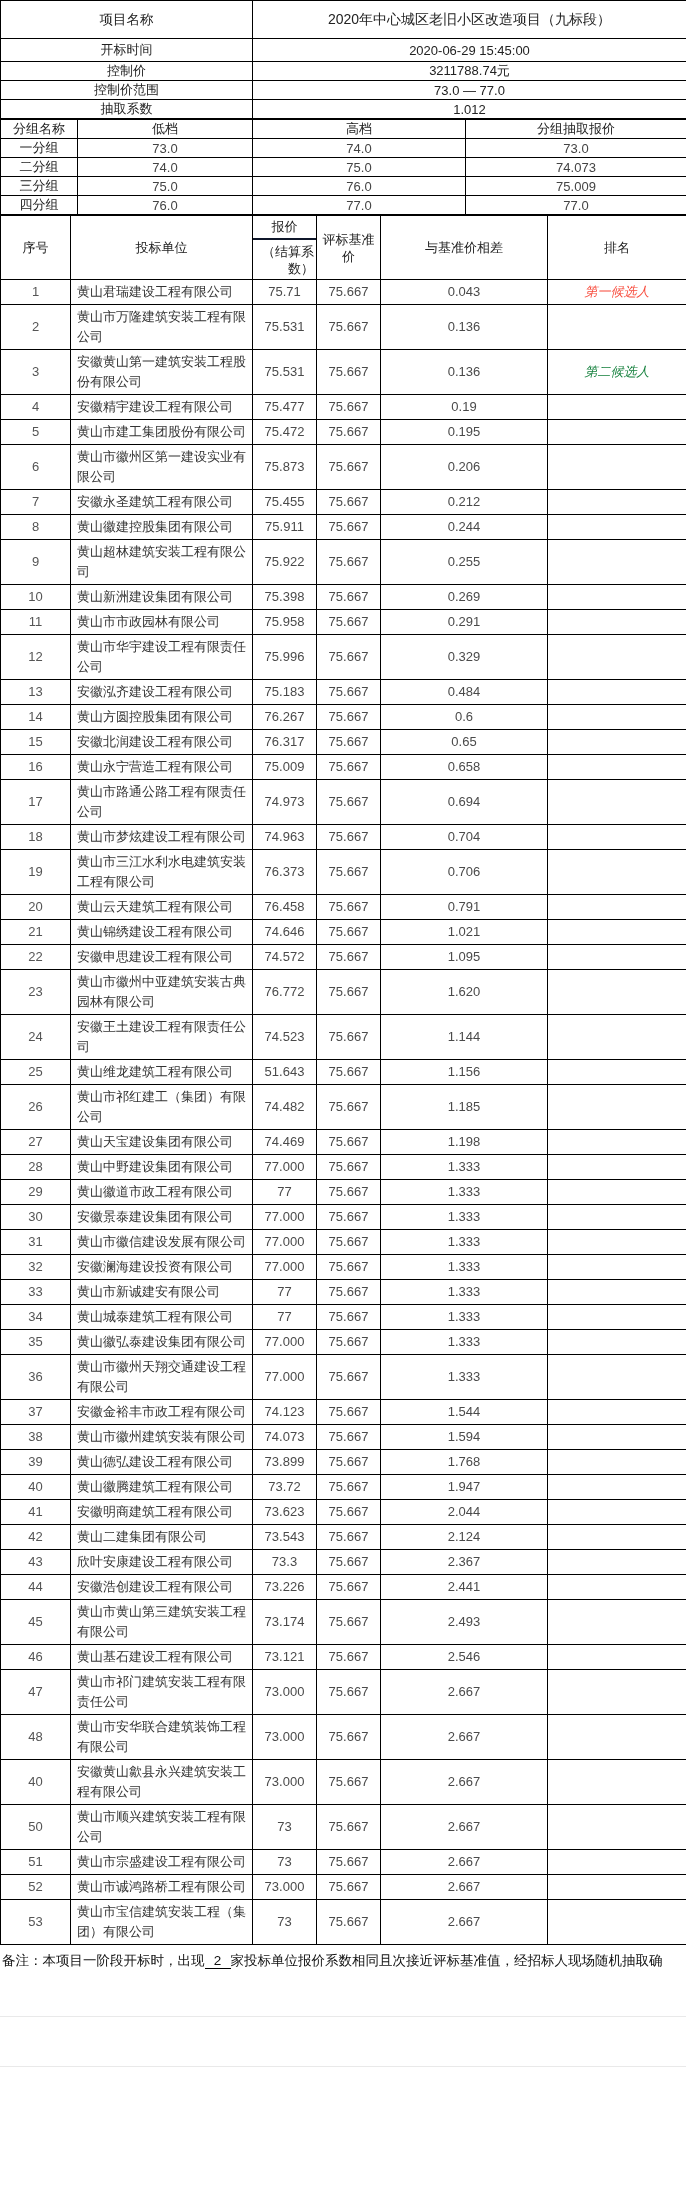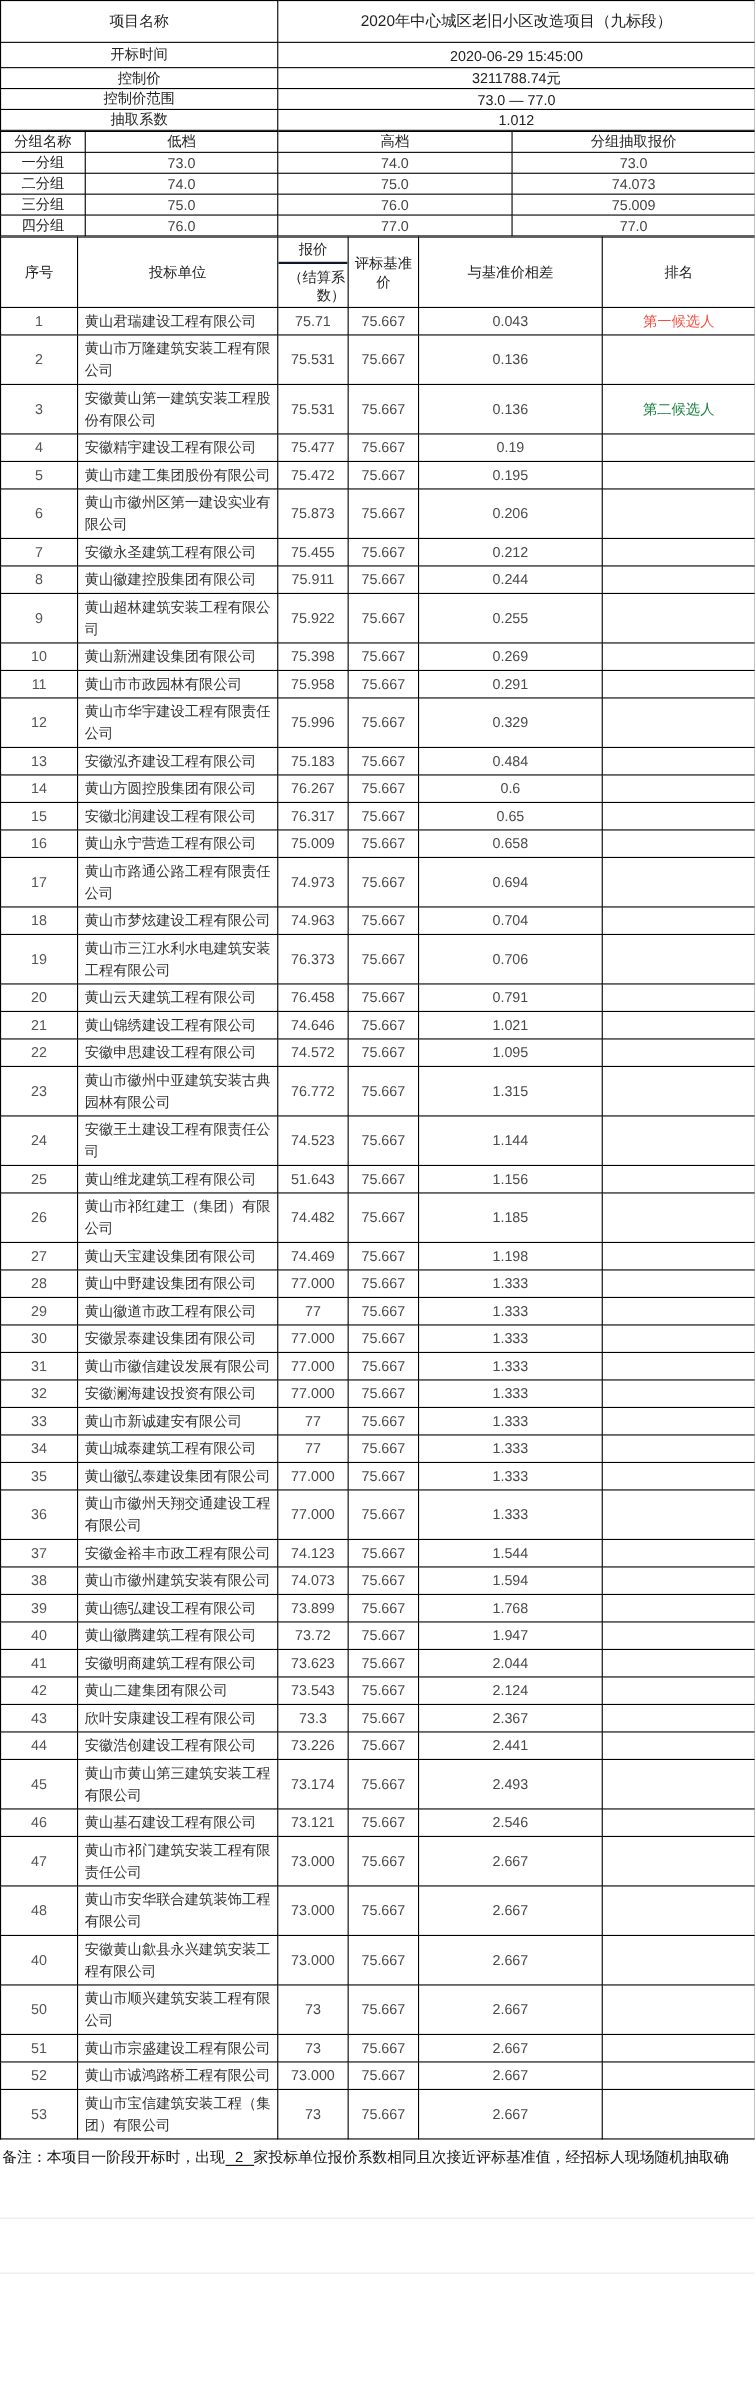--- a/index.html
+++ b/index.html
@@ -41,21 +41,21 @@
   .price-head-top { display: block; border-bottom: 2px solid #0f172a; padding: 2px 0 3px; }
   .price-head-bot { display: block; padding: 3px 2px 2px; text-align: right; }
   .bid-tbl tbody td { padding: 2px 2px; line-height: 20px; color: #4a4a4a; }
   .bid-tbl tbody td.company {
     text-align: left;
     padding: 2px 6px;
     color: #333;
     word-break: break-all;
   }
   .bid-tbl tbody td.no { color: #555; }
-  .bid-tbl tbody td.rank { font-size: 13px; }
+  .bid-tbl tbody td.rank { font-size: 13px; font-style: italic; }
   
   .note {
     padding: 7px 2px 4px 2px;
     font-size: 13.5px;
     color: #111;
     white-space: nowrap;
     overflow: hidden;
     width: 686px;
   }
   .note .note-num {
@@ -368,21 +368,21 @@
           <td class="base">75.667</td>
           <td class="diff">1.095</td>
           <td class="rank"></td>
         </tr>
 
         <tr>
           <td class="no">23</td>
           <td class="company">黄山市徽州中亚建筑安装古典园林有限公司</td>
           <td class="price">76.772</td>
           <td class="base">75.667</td>
-          <td class="diff">1.315</td>
+          <td class="diff">1.620</td>
           <td class="rank"></td>
         </tr>
 
         <tr>
           <td class="no">24</td>
           <td class="company">安徽王土建设工程有限责任公司</td>
           <td class="price">74.523</td>
           <td class="base">75.667</td>
           <td class="diff">1.144</td>
           <td class="rank"></td>

